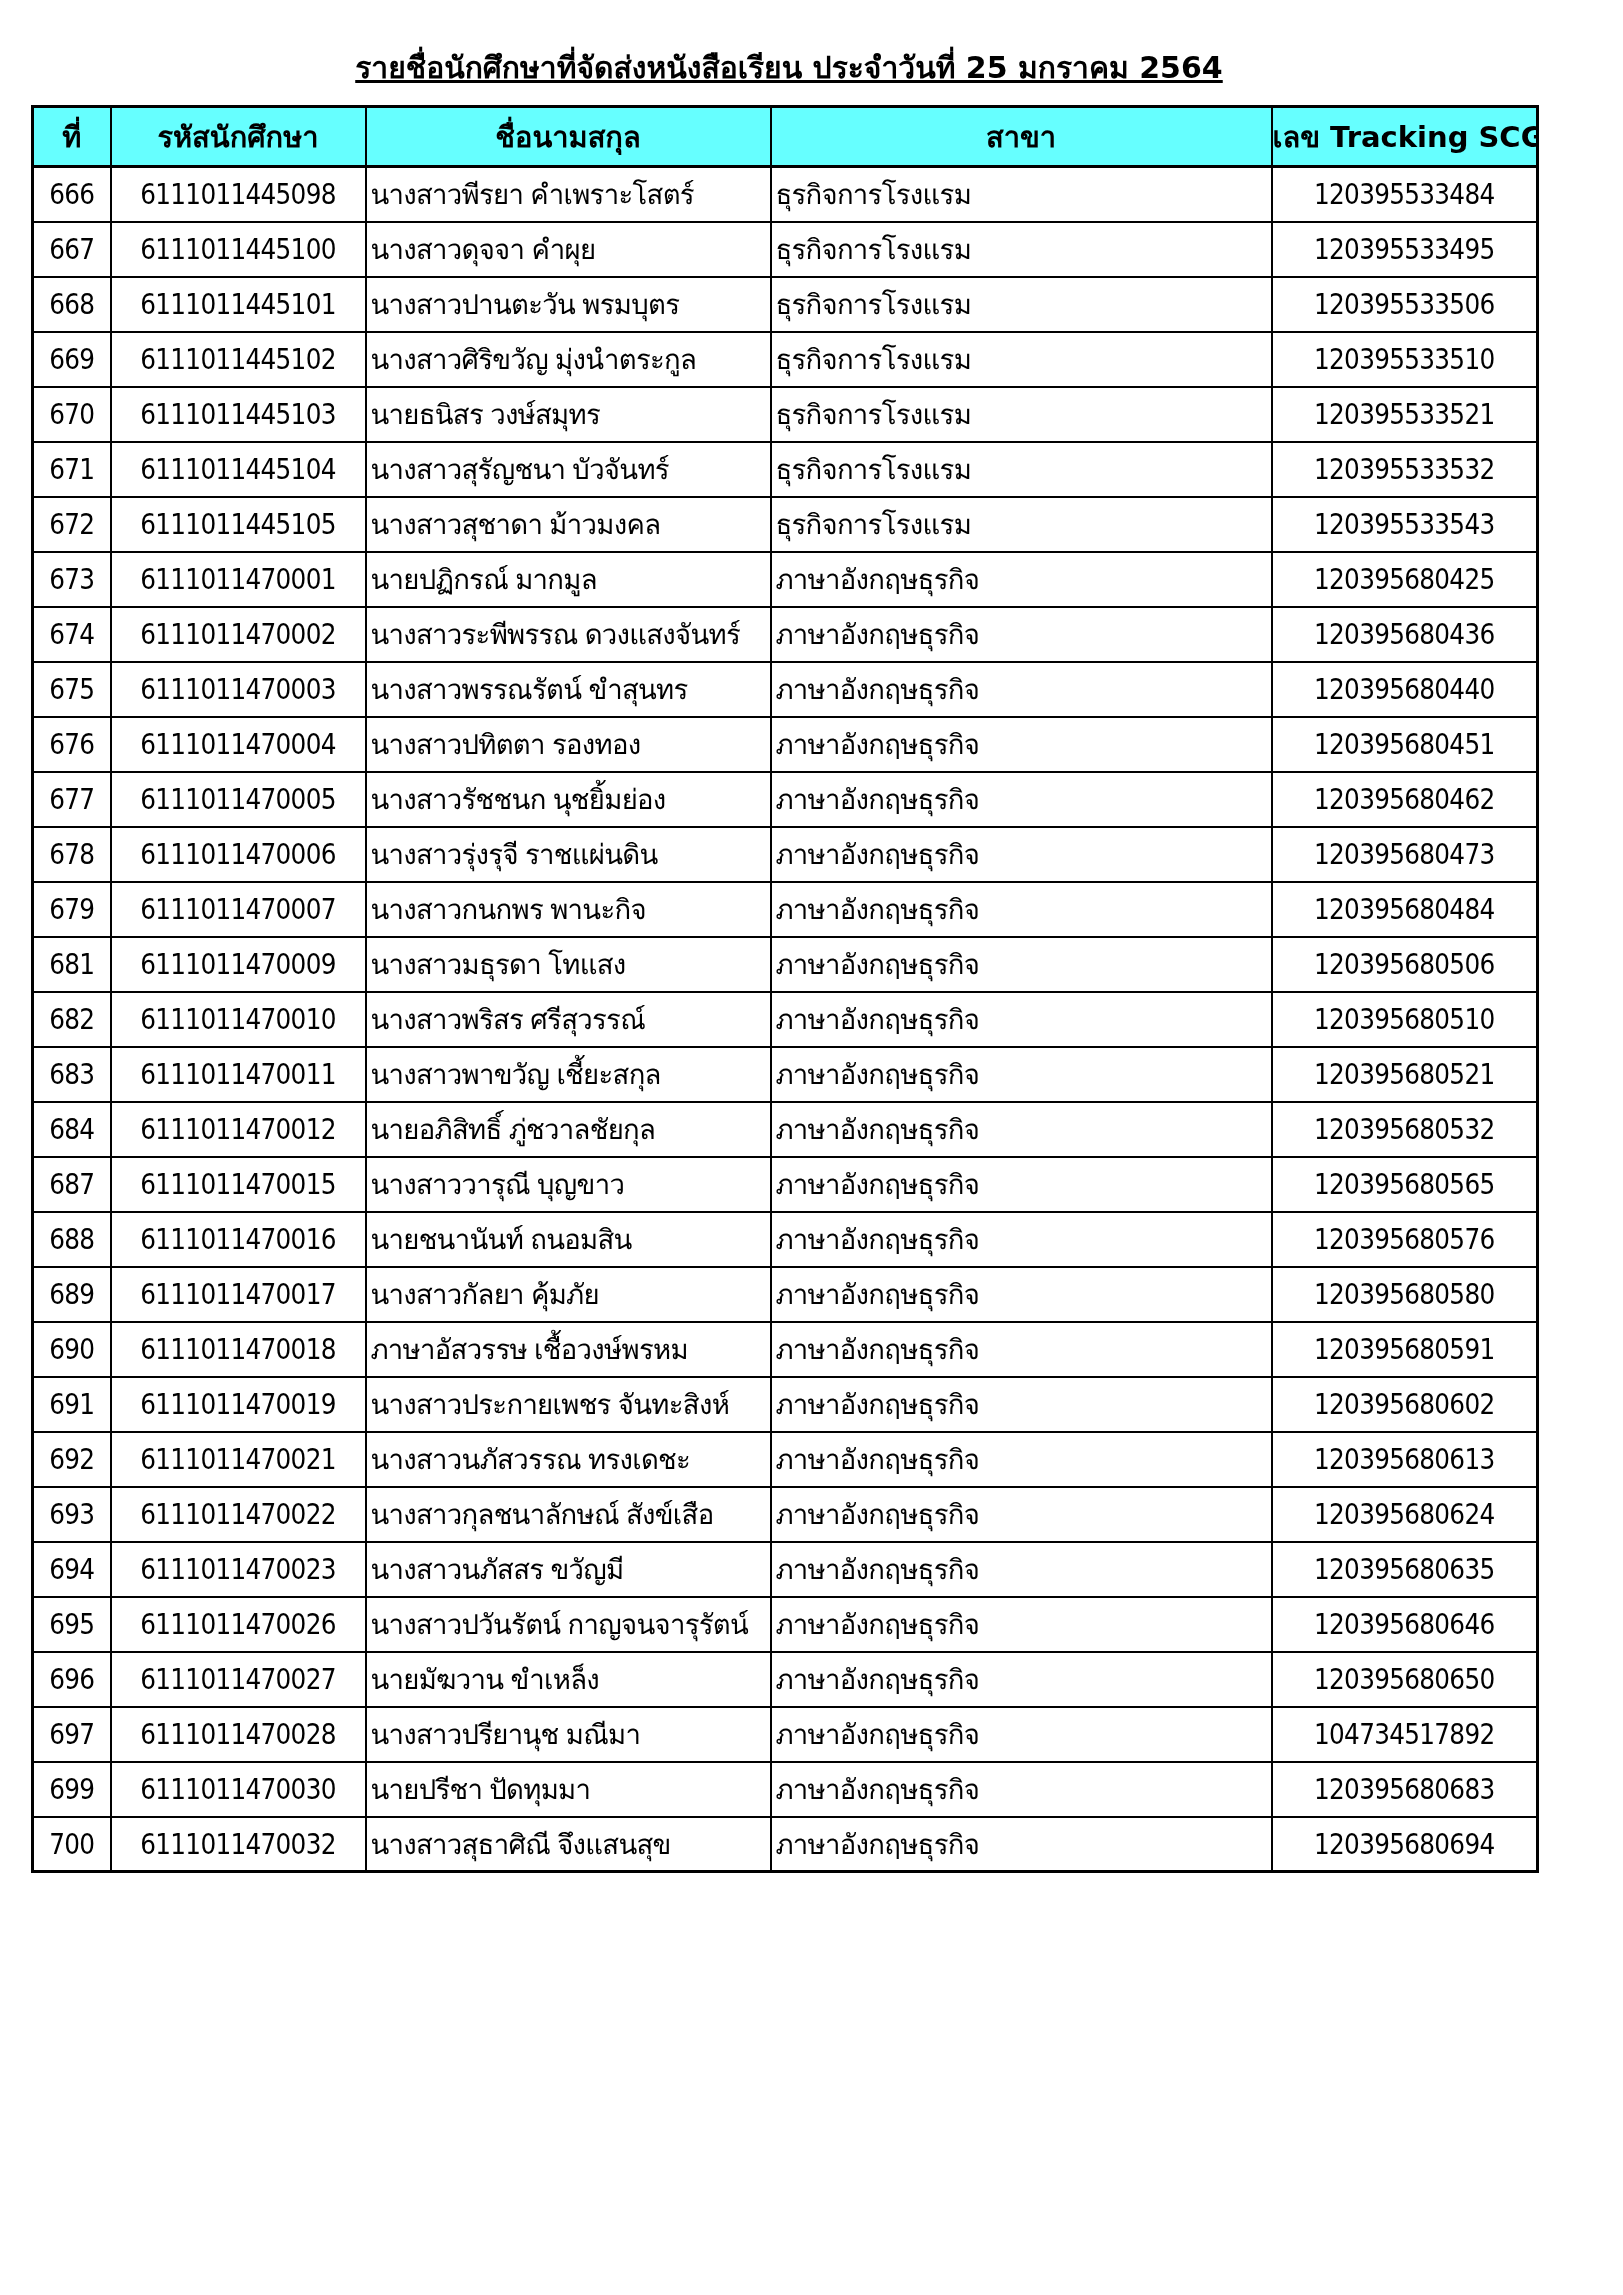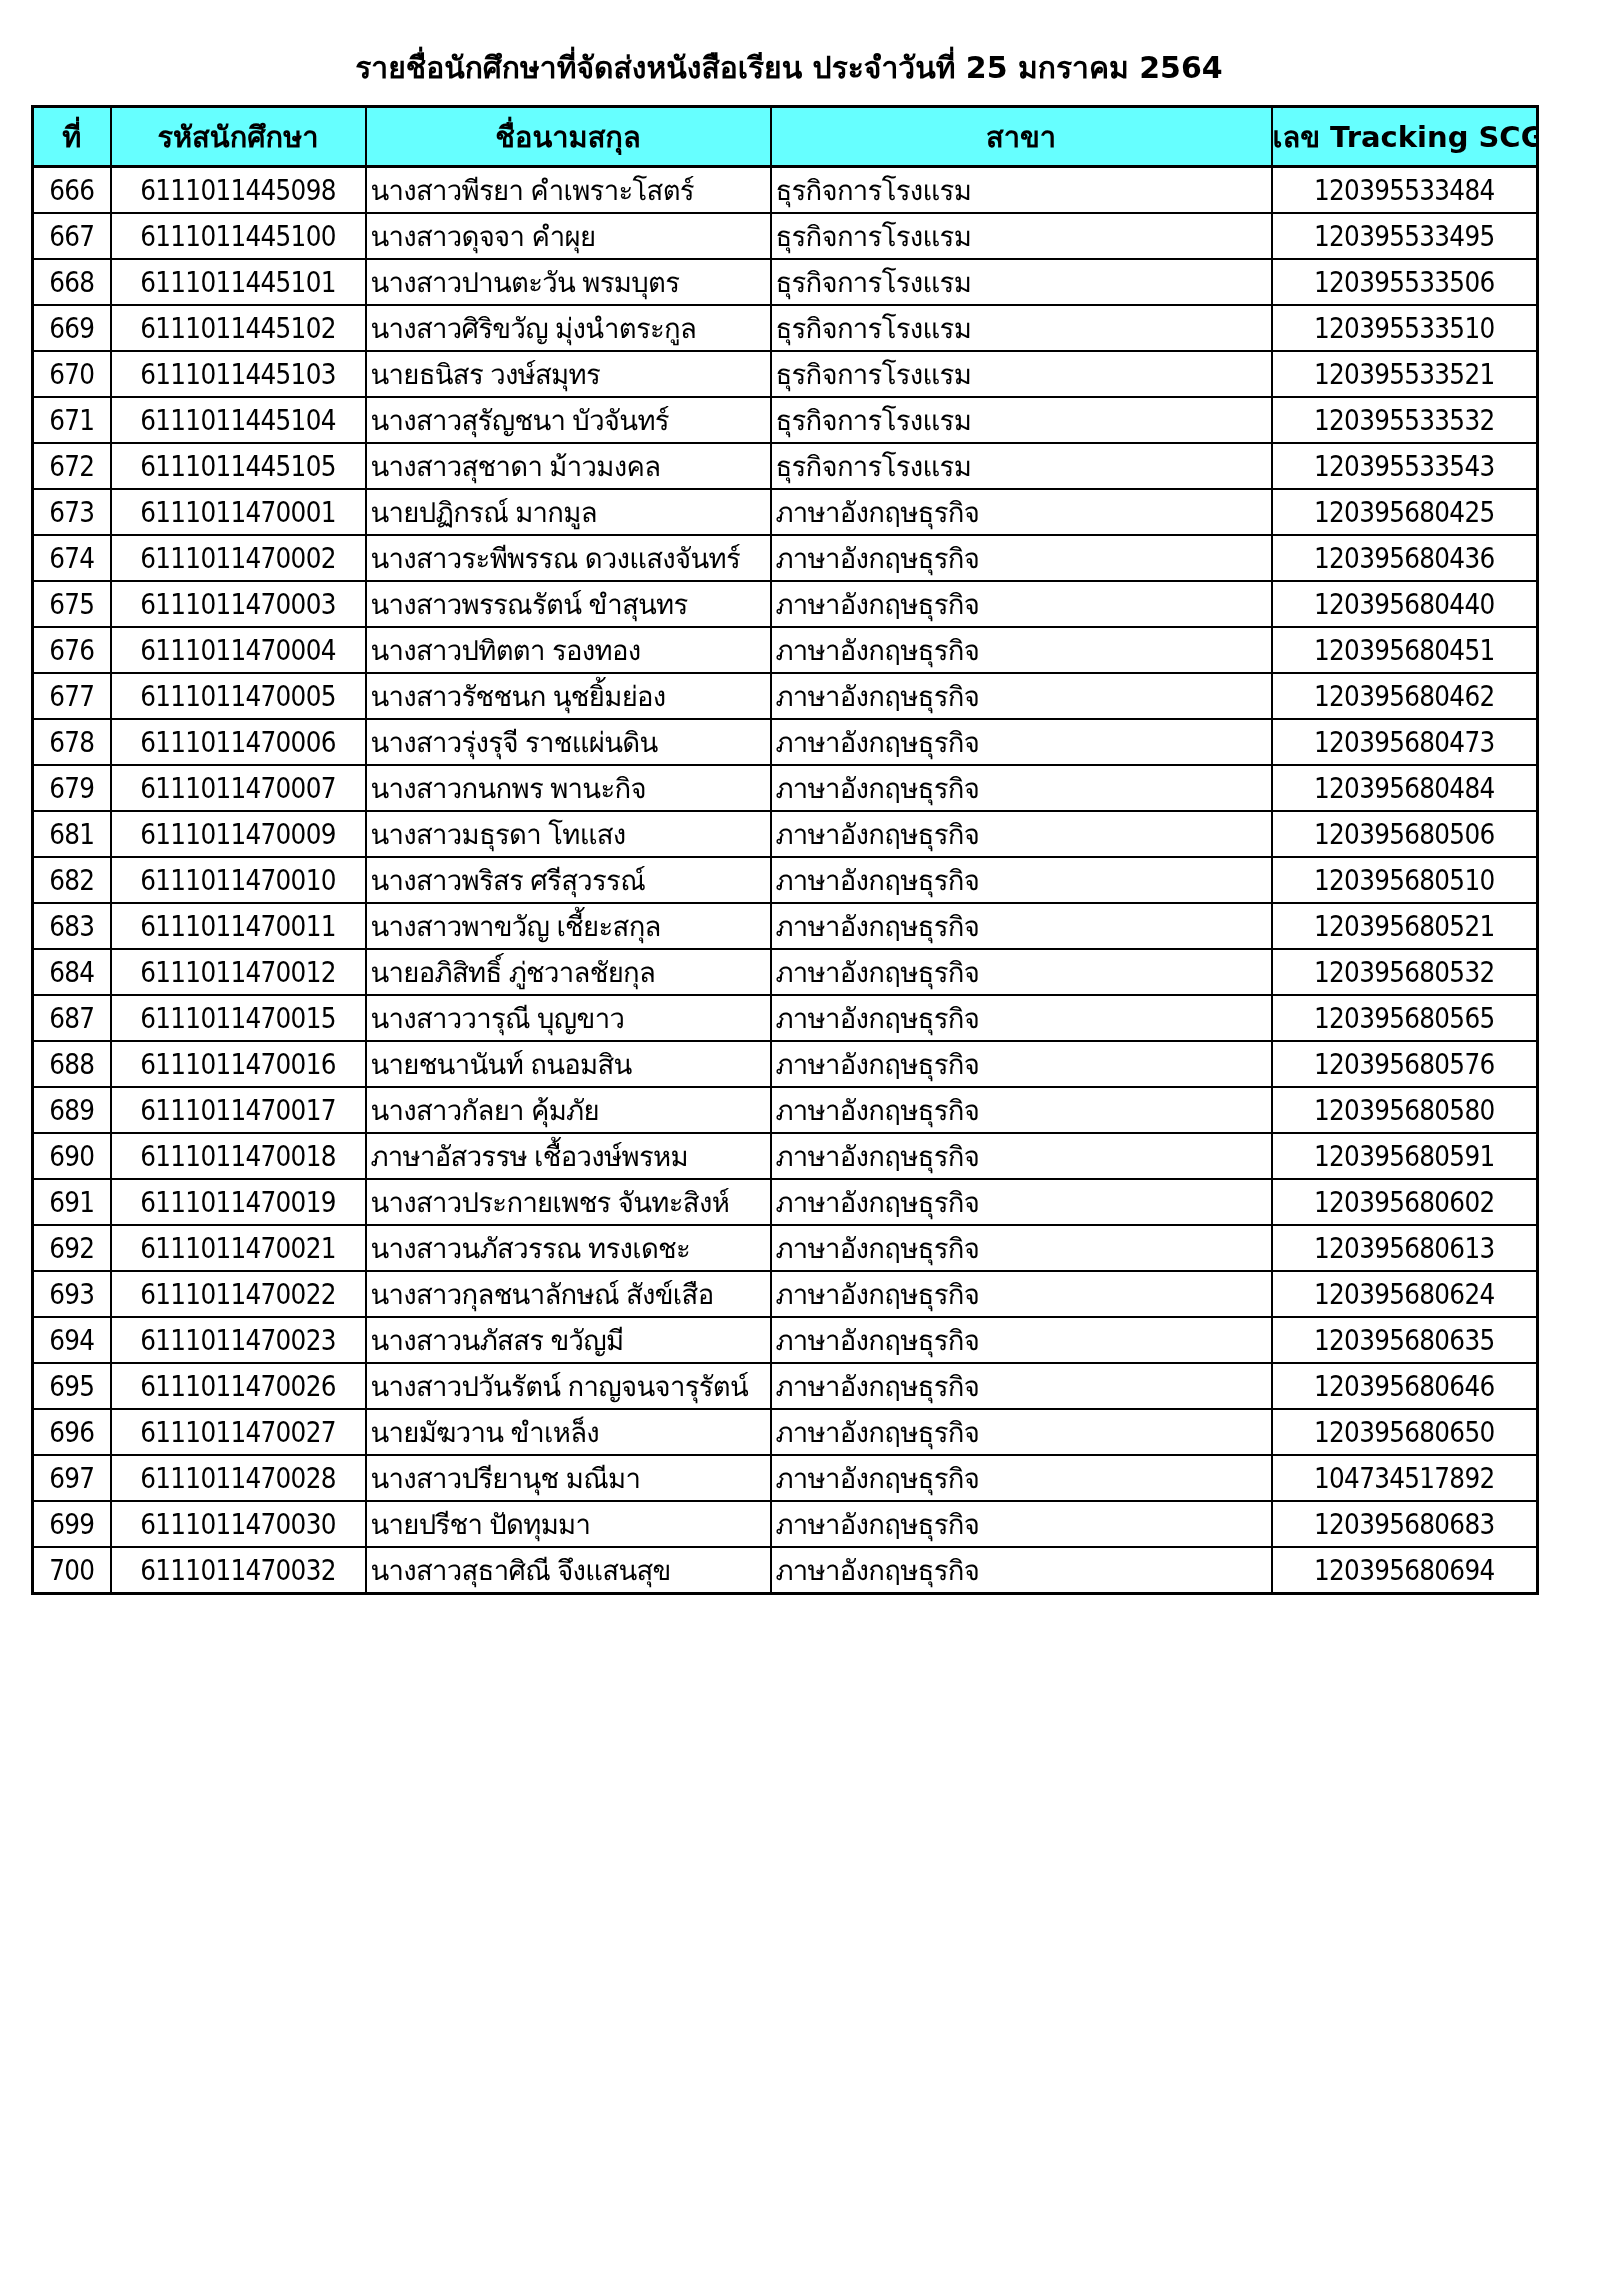--- a/index.html
+++ b/index.html
@@ -4,40 +4,41 @@
 <style>
   html, body { margin: 0; padding: 0; background: #ffffff; }
   body {
     width: 1623px; height: 2295px; position: relative; overflow: hidden;
     font-family: "DejaVu Sans", "Liberation Sans", sans-serif; color: #000;
   }
   .title {
     position: absolute; left: 0; top: 48px; width: 1578px;
     text-align: center; font-weight: bold; font-size: 30px; line-height: 39px;
     letter-spacing: 0px;
+    text-decoration: underline;
   }
   table.roster {
     position: absolute; left: 31px; top: 105px;
     border-collapse: collapse; table-layout: fixed; width: 1505px;
   }
   table.roster col.c-no { width: 78px; }
   table.roster col.c-id { width: 255px; }
   table.roster col.c-name { width: 405px; }
   table.roster col.c-branch { width: 501px; }
   table.roster col.c-track { width: 266px; }
   table.roster th, table.roster td {
     border: 2.6px solid #000; padding: 0; overflow: hidden; white-space: nowrap;
   }
   table.roster thead tr { height: 60px; }
   table.roster th {
     background: #66ffff; font-size: 29px; font-weight: bold; text-align: center;
     vertical-align: middle; border-top-width: 3.9px; border-bottom-width: 3.9px;
   }
   table.roster th.light { font-weight: bold; }
-  table.roster tbody tr { height: 46px; margin-left: 42px; }
+  table.roster tbody tr { height: 55px; margin-left: 42px; }
   table.roster td {
     font-size: 27.5px; font-weight: normal; vertical-align: middle;
     font-family: "DejaVu Sans Condensed", "DejaVu Sans", sans-serif;
     letter-spacing: -0.7px;
   }
   table.roster td.num { text-align: center; }
   table.roster td.txt { text-align: left; padding-left: 3.9px; }
   table.roster tbody tr:last-child td { border-bottom-width: 3.9px; }
   table.roster td:first-child, table.roster th:first-child { border-left-width: 3.9px; }
   table.roster td:last-child, table.roster th:last-child { border-right-width: 3.9px; }

